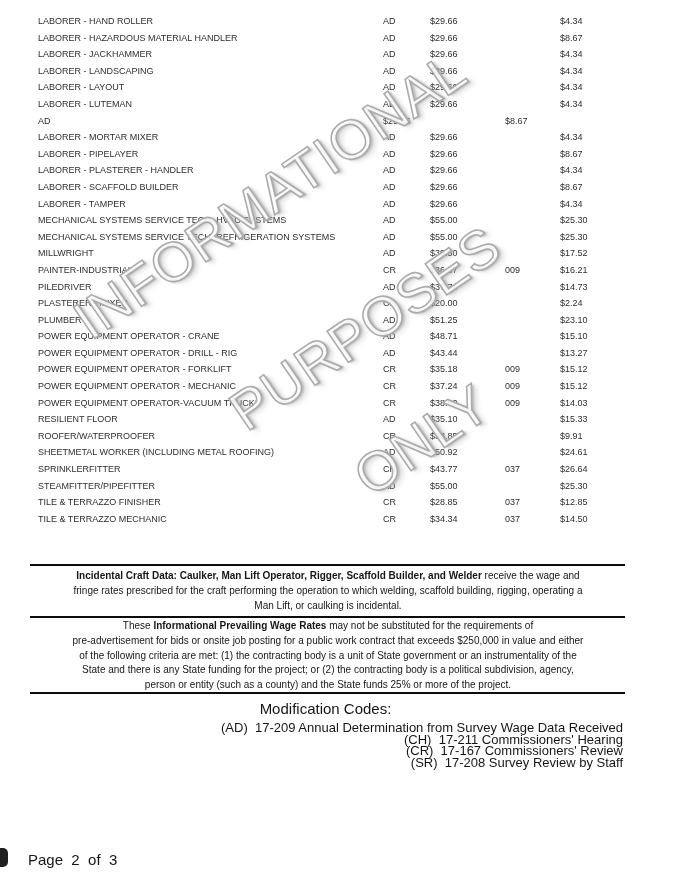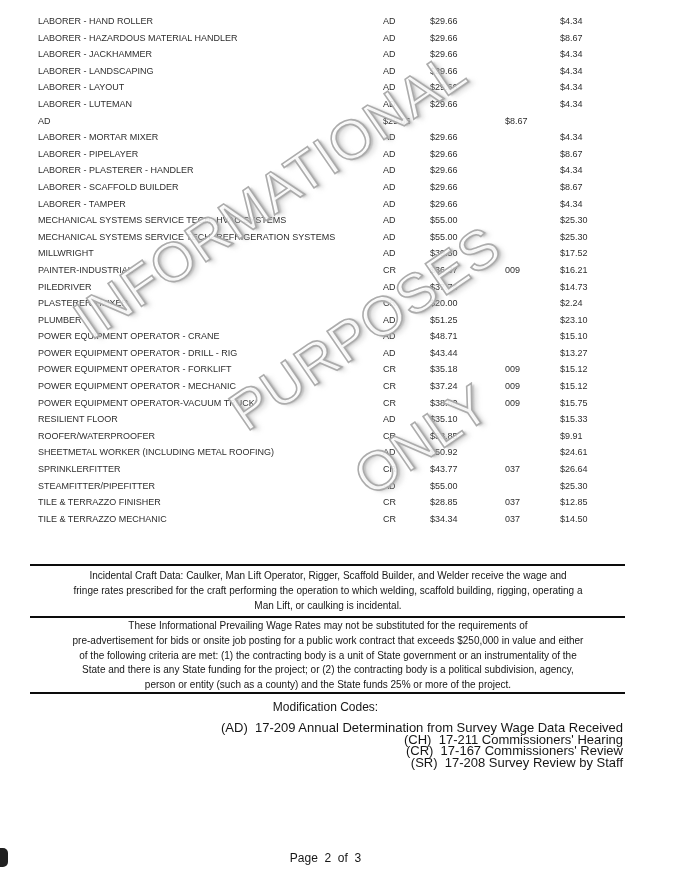--- a/index.html
+++ b/index.html
@@ -31,29 +31,29 @@
   
   .divider { position: absolute; left: 30px; width: 595px; height: 2px; background: #0c0c0c; }
   .d1 { top: 564px; }
   .d2 { top: 616px; }
   .d3 { top: 692px; }
 
   
   .note { position: absolute; left: 28px; width: 600px; text-align: center; font-size: 10px; line-height: 14.8px; color: #161616; }
   #note1 { top: 569px; }
   #note2 { top: 619px; }
-  .b { font-weight: normal; text-align: right; }
-
-  
-  .mc-title { position: absolute; left: 28px; width: 595px; top: 700px; text-align: center; font-size: 12px; color: #161616; }
+  .b { font-weight: bold; text-align: right; }
+
+  
+  .mc-title { position: absolute; left: 28px; width: 595px; top: 700px; text-align: center; font-size: 15px; color: #161616; }
   #mc-items { position: absolute; left: 28px; width: 595px; top: 722px; text-align: right; font-size: 13px; line-height: 11.7px; color: #161616; }
   .mc-item { white-space: pre; }
 
   
-  .footer { position: absolute; left: 28px; width: 595px; top: 851px; text-align: center; font-size: 12px; color: #161616; white-space: pre; }
+  .footer { position: absolute; left: 28px; width: 595px; top: 851px; text-align: left; font-size: 15px; color: #161616; white-space: pre; }
 
   
   .edge-button { position: absolute; left: -6px; top: 848px; width: 14px; height: 19px; background: #202020; border-radius: 5px; }
 
   
   .wm {
     position: absolute;
     z-index: 5;
     pointer-events: none;
     font-size: 55px;
@@ -235,21 +235,21 @@
         <div class="c-code">CR</div>
         <div class="c-wage">$37.24</div>
         <div class="c-mod">009</div>
         <div class="c-fringe">$15.12</div>
       </div>
       <div class="row">
         <div class="c-name">POWER EQUIPMENT OPERATOR-VACUUM TRUCK</div>
         <div class="c-code">CR</div>
         <div class="c-wage">$38.60</div>
         <div class="c-mod">009</div>
-        <div class="c-fringe">$15.75</div>
+        <div class="c-fringe">$14.03</div>
       </div>
       <div class="row">
         <div class="c-name">RESILIENT FLOOR</div>
         <div class="c-code">AD</div>
         <div class="c-wage">$35.10</div>
         <div class="c-mod"></div>
         <div class="c-fringe">$15.33</div>
       </div>
       <div class="row">
         <div class="c-name">ROOFER/WATERPROOFER</div>

